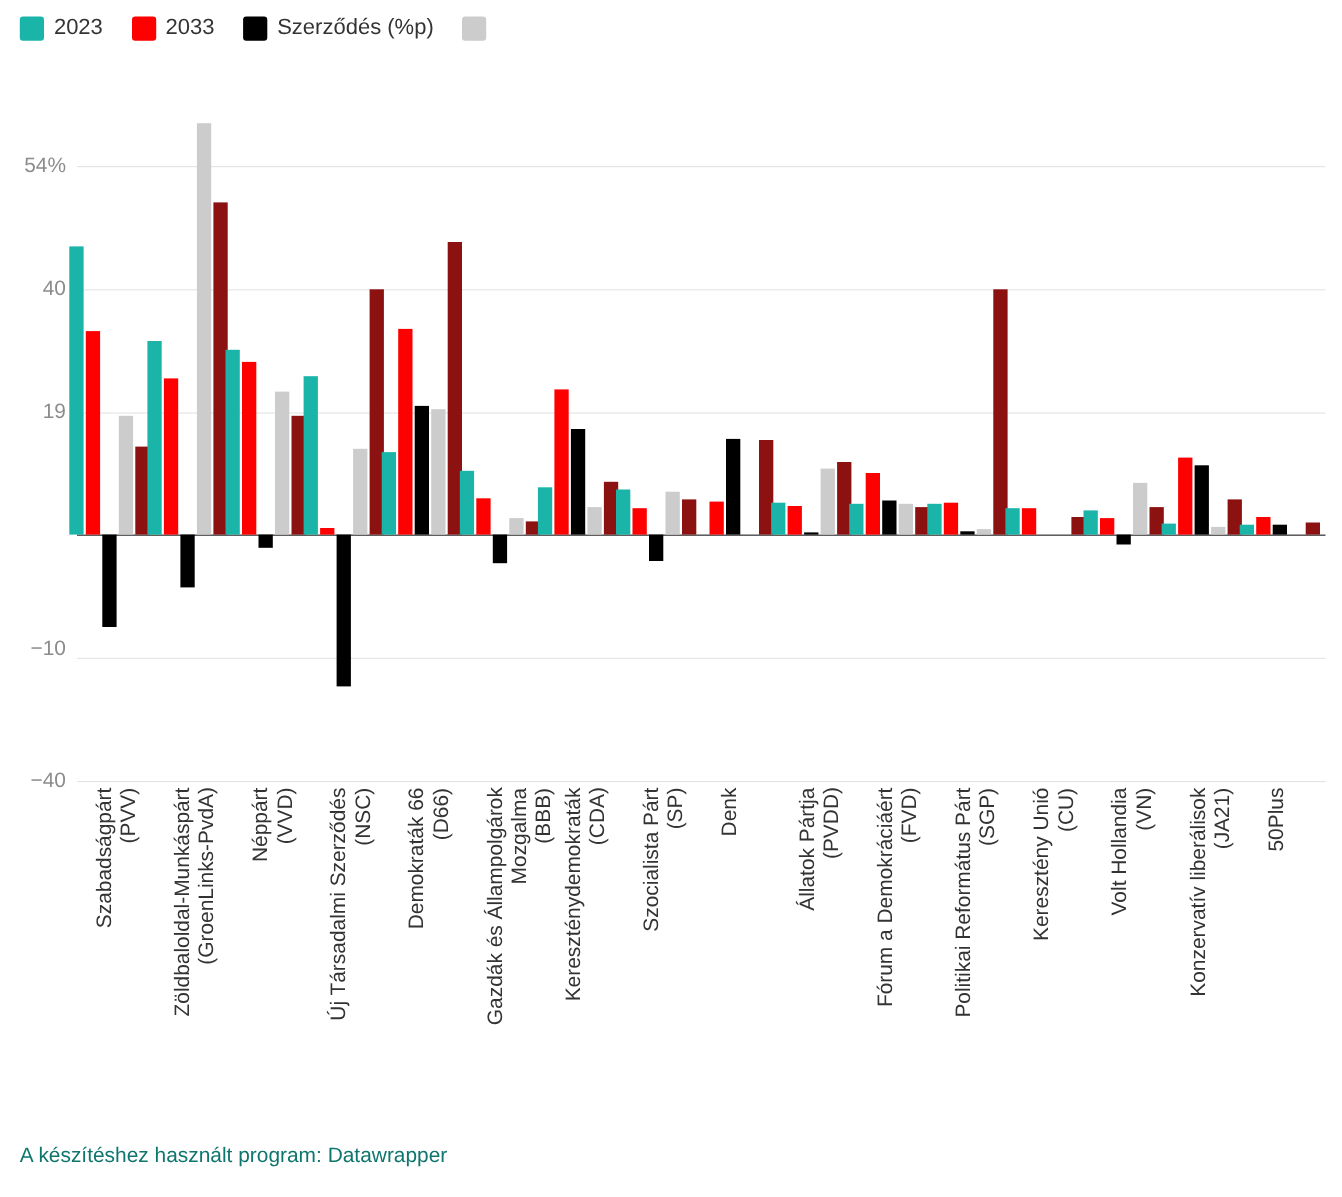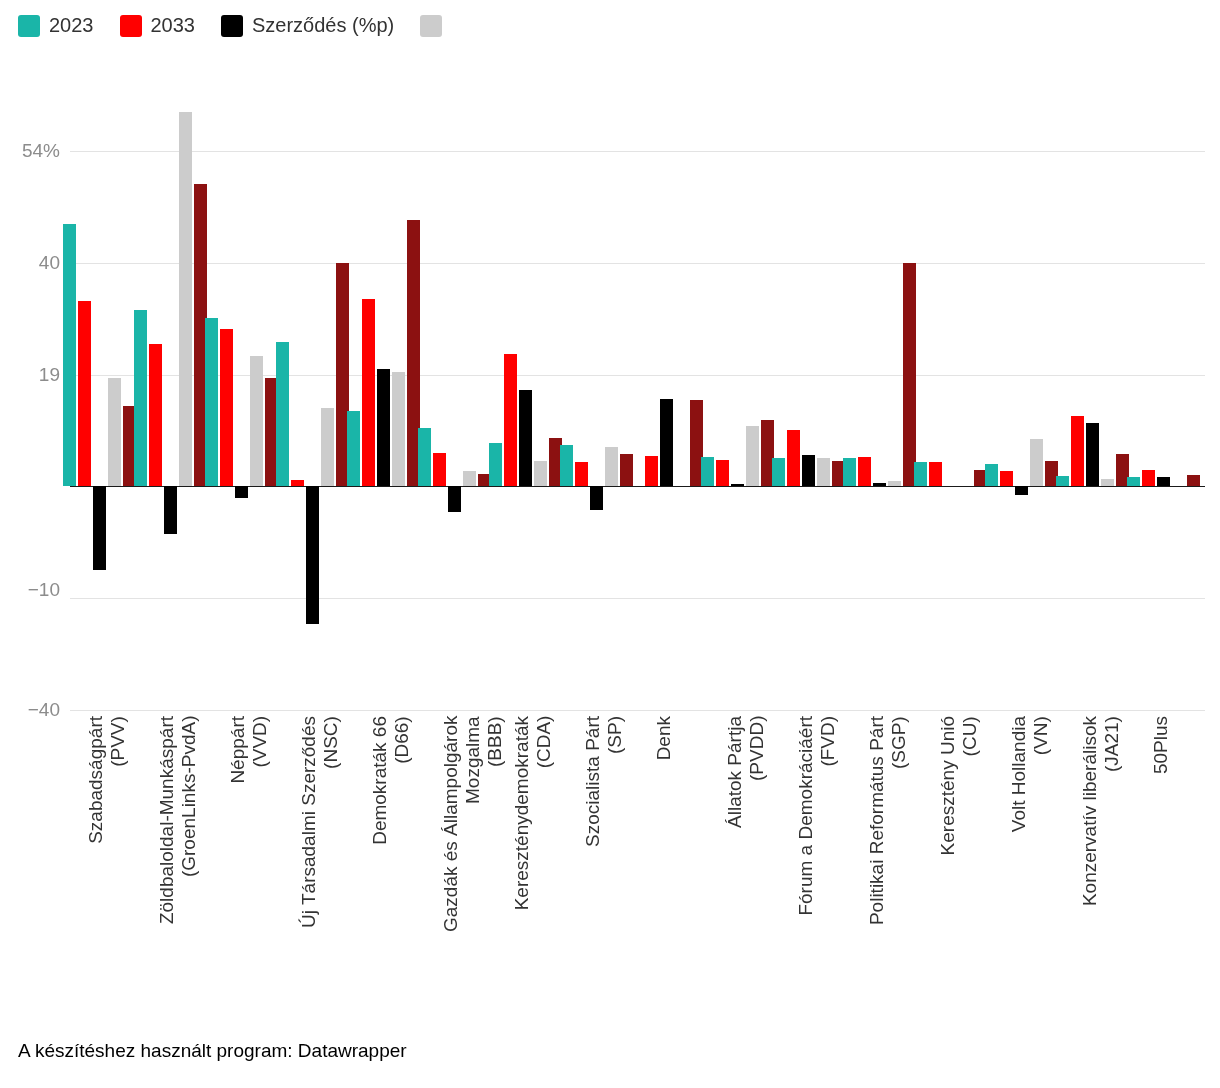--- a/index.html
+++ b/index.html
@@ -93,21 +93,21 @@
     color: #333333;
     white-space: pre-line;
   }
 
   
   #footer {
     position: absolute;
     left: 18px;
     top: 1040px;
     font-size: 19px;
-    color: #000000;
+    color: #0f766e;
   }
 </style>
 </head>
 <body>
 
 <div id="legend">
     <div class="legend-item">
       <span class="legend-swatch" style="background: rgb(26, 181, 168);"></span>
       <span class="legend-label">2023</span>
     </div>

